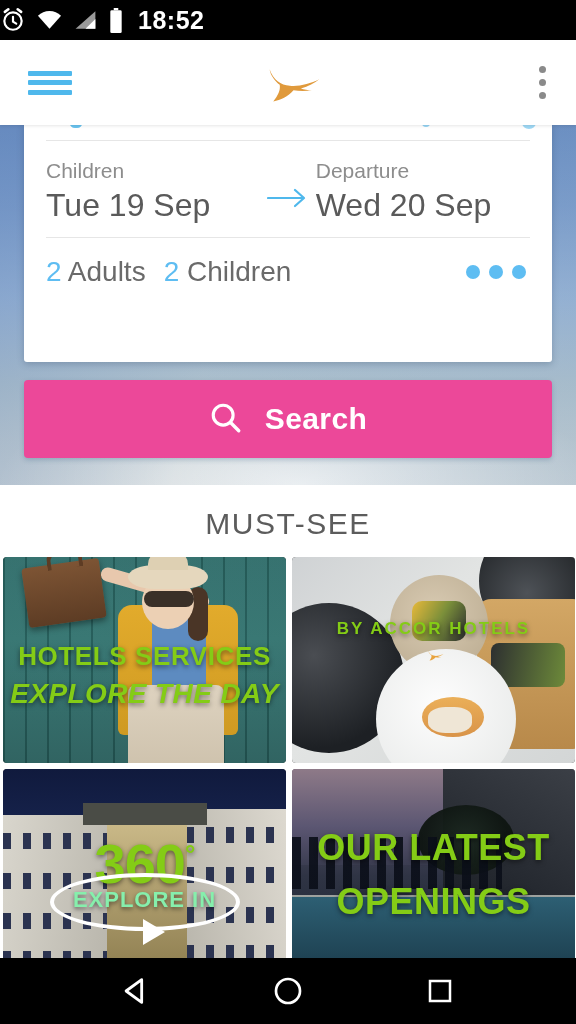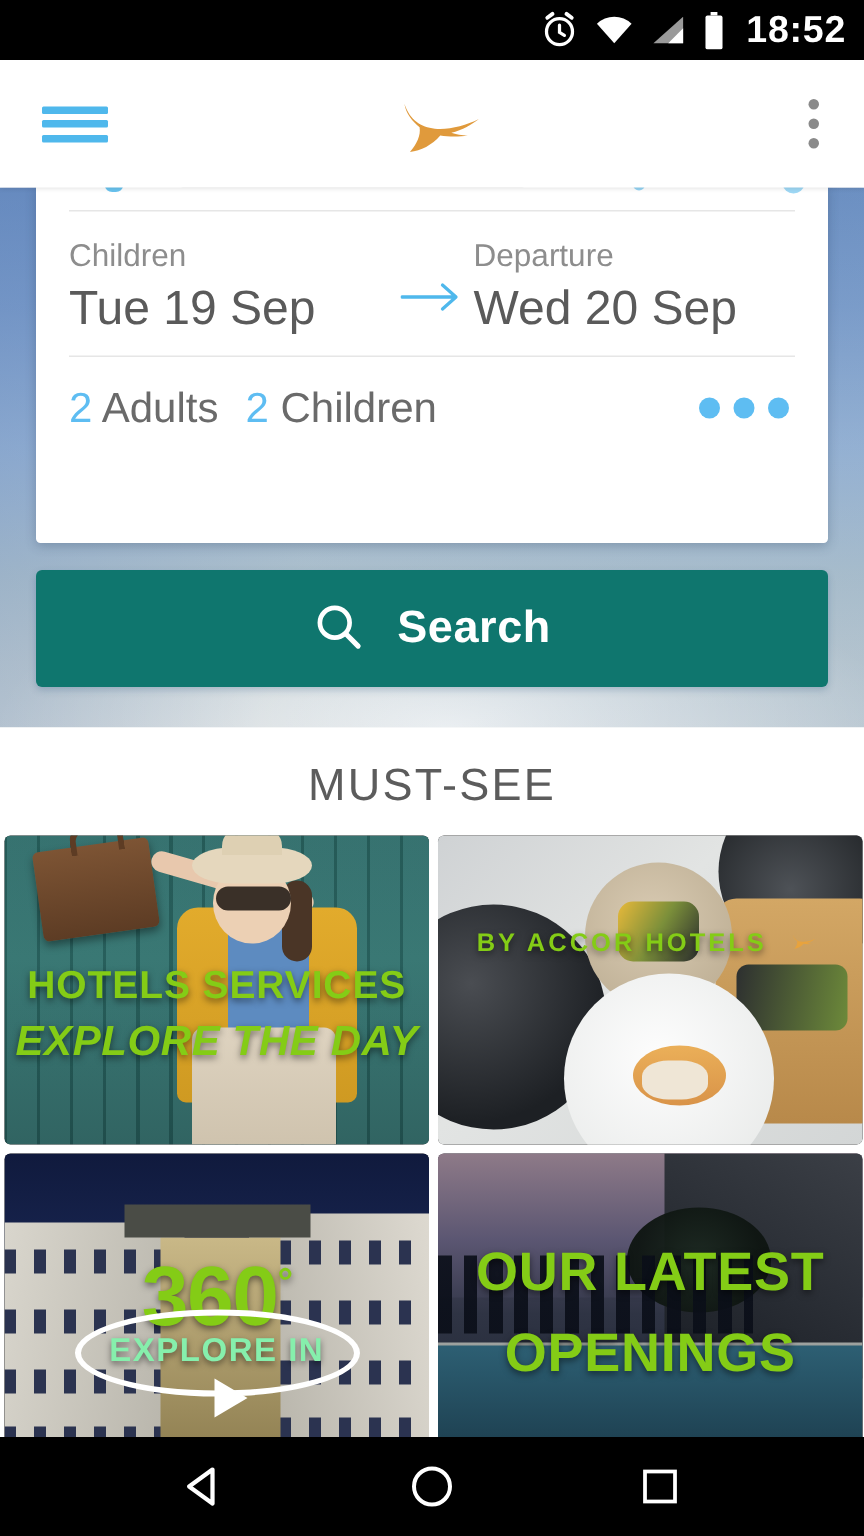--- a/index.html
+++ b/index.html
@@ -7,21 +7,21 @@
   body {
     font-family:"Liberation Sans", sans-serif;
     -webkit-font-smoothing:antialiased;
     overflow:hidden;
   }
   .phone { position:relative; width:576px; height:1024px; overflow:hidden; background:#fff; }
 
   
   .statusbar {
     position:absolute; top:0; left:0; width:576px; height:40px;
-    background:#000; display:flex; align-items:center; justify-content:flex-end;
+    background:#000; display:flex; align-items:center; 
     padding-right:12px; gap:10px;
   }
   .sb-icon { display:flex; align-items:center; justify-content:center; }
   .sb-clock { color:#fff; font-size:25px; font-weight:bold; letter-spacing:.5px; margin-left:4px; }
 
   
   .appbar {
     position:absolute; top:40px; left:0; width:576px; height:85px;
     background:#fff; display:flex; align-items:center; z-index:30;
     box-shadow:0 1px 3px rgba(0,0,0,.10);
@@ -67,21 +67,21 @@
 
   .occupancy { display:flex; align-items:center; padding:18px 22px 0 22px; position:relative; }
   .occ-item { font-size:28px; color:#6a6a6a; margin-right:18px; }
   .occ-num { color:#5EBDF2; }
   .occ-more { position:absolute; right:26px; display:flex; gap:9px; cursor:pointer; }
   .occ-more i { width:14px; height:14px; border-radius:50%; background:#5EBDF2; display:block; }
 
   
   .searchbtn {
     position:absolute; top:380px; left:24px; width:528px; height:78px; z-index:20;
-    background:#0f766e; border-radius:4px; border:none; cursor:pointer;
+    background:#ec4899; border-radius:4px; border:none; cursor:pointer;
     display:flex; align-items:center; justify-content:center; gap:22px;
     box-shadow:0 2px 5px rgba(30,80,120,.25);
   }
   .searchbtn .label { color:#fff; font-size:30px; font-weight:bold; letter-spacing:.4px; }
 
   
   .mustsee-wrap { position:absolute; top:485px; left:0; width:576px; height:473px; background:#fff; }
   .mustsee-title { text-align:center; font-size:30px; color:#5c5c5c; letter-spacing:1.5px; padding:22px 0 16px 0; }
 
   .grid { display:grid; grid-template-columns:283px 283px; gap:6px; padding:0 3px; }
@@ -114,21 +114,21 @@
   .t2 .plate-dark2 { position:absolute; right:-24px; top:-36px; width:120px; height:120px; border-radius:50%; background:radial-gradient(circle at 40% 60%, #4e5257, #202326 70%); }
   .t2 .bowl { position:absolute; left:98px; top:18px; width:98px; height:98px; border-radius:50%; background:radial-gradient(circle at 45% 40%, #d9cbb3, #b8a98e); }
   .t2 .bowl:after { content:""; position:absolute; left:22px; top:26px; width:54px; height:40px; background:linear-gradient(120deg,#e8b93a,#7b8f3a 50%,#2a2c2e); border-radius:10px; }
   .t2 .plate-w { position:absolute; left:84px; bottom:-26px; width:140px; height:140px; border-radius:50%; background:radial-gradient(circle at 45% 40%, #fdfdfd, #e5e7e6); }
   .t2 .food-orange { position:absolute; left:130px; bottom:26px; width:62px; height:40px; background:linear-gradient(#e8a23c,#d4822a); border-radius:50%; opacity:.85; }
   .t2 .food-white { position:absolute; left:136px; bottom:30px; width:44px; height:26px; background:#efe6d6; border-radius:40%; }
   .t2 .board { position:absolute; right:-12px; top:42px; width:110px; height:150px; background:linear-gradient(#d3a765,#b8894a); border-radius:14px; }
   .t2 .board:after { content:""; position:absolute; left:14px; top:44px; width:74px; height:44px; background:linear-gradient(100deg,#2d2f30,#6d8a3a); border-radius:8px; }
   .t2 .cap { top:64px; }
   .t2 .r-main { font-size:45px; font-weight:300; letter-spacing:-.5px; }
-  .t2 .r-sub { font-size:17px; font-weight:bold; letter-spacing:2px; margin-top:-2px; display:flex; align-items:center; justify-content:center; gap:8px; }
+  .t2 .r-sub { font-size:17px; font-weight:bold; letter-spacing:2px; margin-top:-2px; display:flex; align-items:center; justify-content:center; gap:8px;flex-direction:column; }
 
   
   .t3 .art { background:linear-gradient(#101a3d 0%, #16224b 26%, #30302c 58%, #25241f 100%); }
   .t3 .bldg-l { position:absolute; left:0; top:46px; width:120px; height:160px; background:linear-gradient(100deg,#d9d6cd,#b5b2a8); }
   .t3 .bldg-r { position:absolute; right:0; top:40px; width:120px; height:166px; background:linear-gradient(260deg,#ddd9d0,#b3b0a6); }
   .t3 .bldg-c { position:absolute; left:104px; top:56px; width:80px; height:150px; background:linear-gradient(#c9b887,#8d7d4f); }
   .t3 .rowwin { position:absolute; left:0; right:0; height:16px;
     background:repeating-linear-gradient(90deg,#2b3350 0px,#2b3350 8px,transparent 8px,transparent 20px); }
   .t3 .roof { position:absolute; left:80px; top:34px; width:124px; height:22px; background:#4a4c46; }
   .t3 .cap { top:68px; }

